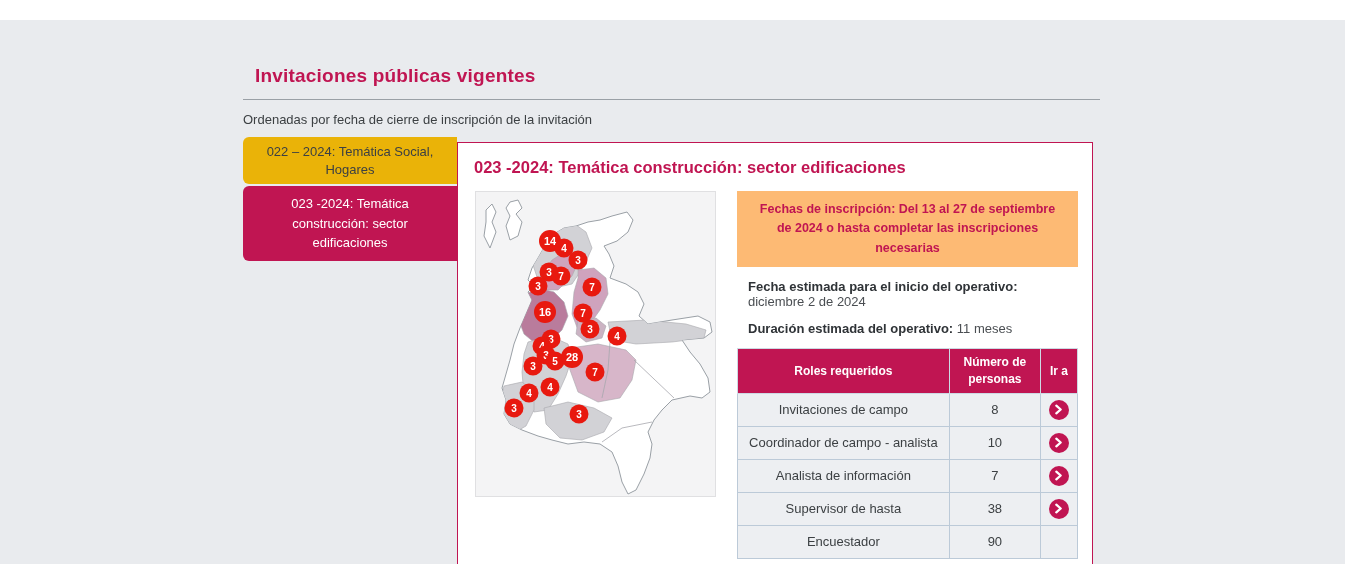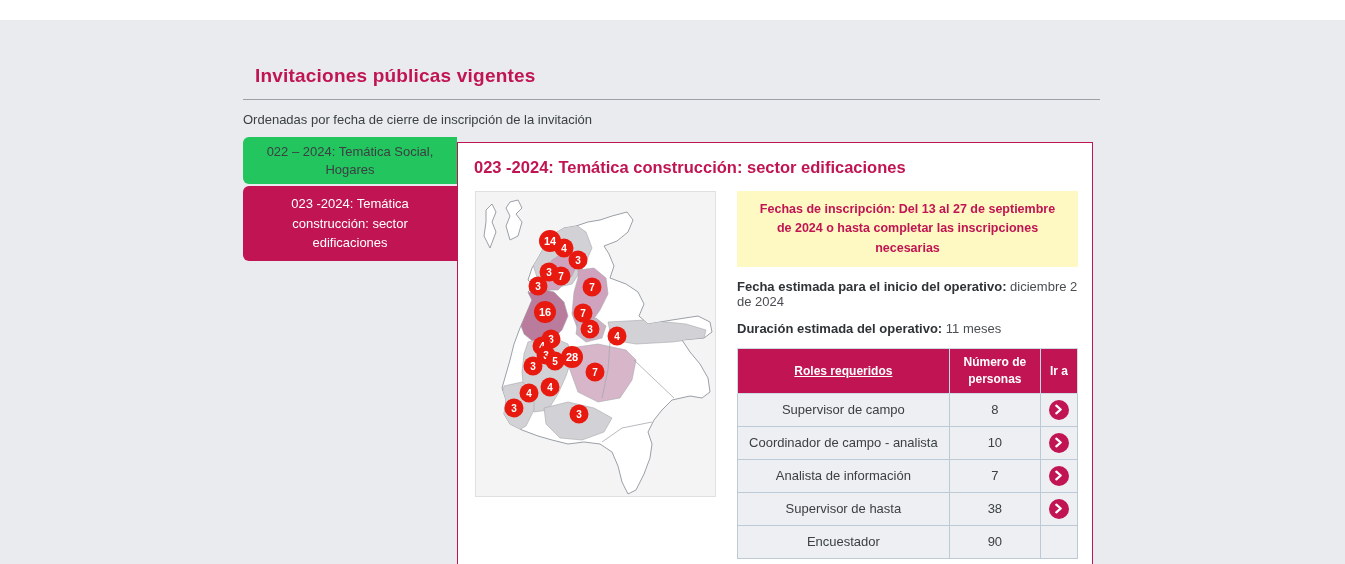--- a/index.html
+++ b/index.html
@@ -5,37 +5,37 @@
   html,body{margin:0;padding:0;width:1345px;height:564px;overflow:hidden;
     font-family:"Liberation Sans",sans-serif;background:#fff;}
   .topstrip{height:20px;background:#ffffff;}
   .page{position:relative;height:544px;background:#e9ebee;}
   .inner{padding:33px 0 0 243px;}
   h1.page-title{margin:12px;font-size:19px;font-weight:700;color:#c01552;letter-spacing:.2px;}
   .title-divider{border:none;border-top:1px solid #9aa0a6;width:857px;margin:11px 0 0 0;}
   .subtitle{margin:12px 0 0 0;font-size:13px;color:#3c4043;}
   .content{display:flex;align-items:flex-start;margin-top:10px;}
   .sidebar{width:214px;flex:0 0 214px;}
-  .side-item{font-size:13px;color:#3c4043;background:#22c55e;text-align:center;
+  .side-item{font-size:13px;color:#3c4043;background:#eab308;text-align:center;
     padding:6px 10px;border-radius:6px 0 0 6px;line-height:1.35;cursor:pointer;}
   .side-item.active{background:#c01552;color:#fff;margin-top:2px;padding:8px 16px;line-height:1.5;}
   .panel{width:636px;flex:0 0 636px;margin-top:5px;background:#ffffff;
     border:1px solid #c01552;min-height:460px;box-sizing:border-box;}
   .panel h2{margin:15px 16px 0 16px;font-size:16.5px;font-weight:700;color:#c01552;}
   .panel-body{display:flex;gap:21px;padding:14px 16px 0 17px;}
   .map-box{width:239px;height:304px;flex:0 0 239px;background:#f4f4f5;border:1px solid #e0e0e2;box-sizing:content-box;text-decoration:underline;}
   .right-col{width:341px;flex:0 0 341px;}
-  .notice{background:#fef9c3;color:#c01552;font-weight:700;font-size:12.5px;
+  .notice{background:#fdba74;color:#c01552;font-weight:700;font-size:12.5px;
     text-align:center;line-height:1.55;padding:9px 20px;}
-  .field{margin:12px 0;font-size:13px;color:#4a4e52;}
+  .field{margin:12px 11px;font-size:13px;color:#4a4e52;}
   .field b{color:#2f3337;}
   table.roles{width:100%;border-collapse:collapse;margin-top:3px;}
   table.roles th{background:#c01552;color:#fff;font-size:12px;font-weight:700;
     padding:5px 4px;border:1px solid #cdd9e4;line-height:1.4;}
-  table.roles th.col-roles{width:63%;text-decoration:underline;}
+  table.roles th.col-roles{width:63%;}
   table.roles th.col-num{width:27%;margin-top:24px;}
   table.roles th.col-goto{width:10%;}
   table.roles td{background:#edeff2;border:1px solid #bccad8;font-size:13px;color:#3c4043;
     text-align:center;padding:6px 8px;height:20px;line-height:1.4;}
   .arrow{display:inline-flex;align-items:center;justify-content:center;
     width:20px;height:20px;border-radius:50%;background:#c01552;cursor:pointer;vertical-align:middle;}
   .arrow svg{display:block;}
   .marker-text{fill:#fff;font-family:"Liberation Sans",sans-serif;font-weight:700;}
 </style>
 </head>
@@ -148,21 +148,21 @@
             <table class="roles">
               <thead>
                 <tr>
                   <th class="col-roles">Roles requeridos</th>
                   <th class="col-num">Número de personas</th>
                   <th class="col-goto">Ir a</th>
                 </tr>
               </thead>
               <tbody id="roles-tbody">
                   <tr>
-                    <td>Supervisor de campo</td>
+                    <td>Invitaciones de campo</td>
                     <td>8</td>
                     <td><span class="arrow">
                         <svg width="11" height="11" viewBox="0 0 10 10">
                           <path d="M3,1.5 L7,5 L3,8.5" stroke="#fff" stroke-width="2.1" fill="none" stroke-linecap="round" stroke-linejoin="round"></path>
                         </svg>
                       </span></td>
                   </tr>
                   <tr>
                     <td>Coordinador de campo - analista</td>
                     <td>10</td>

